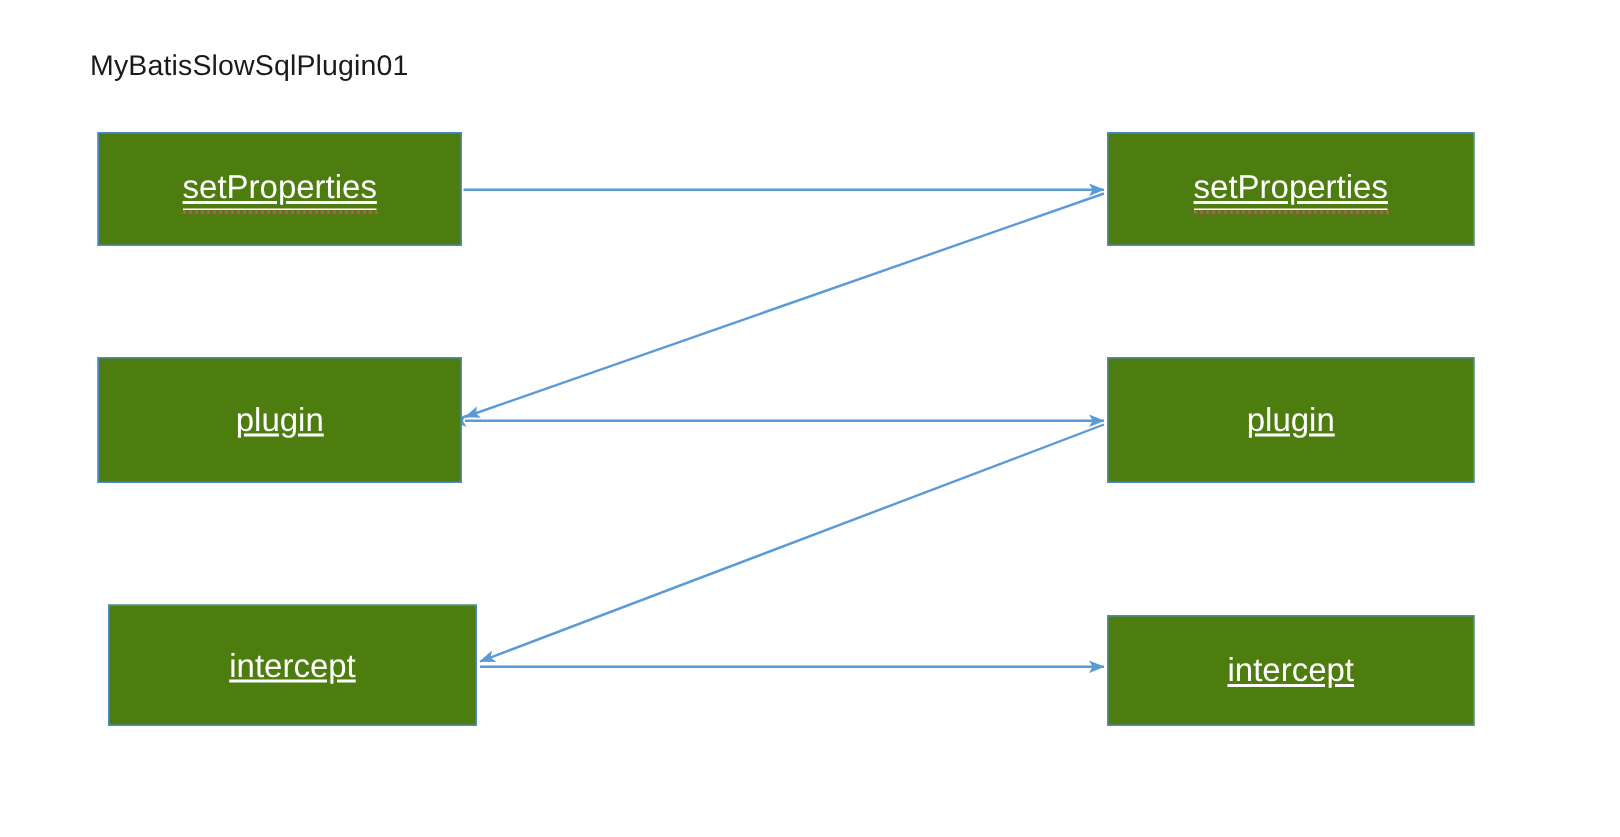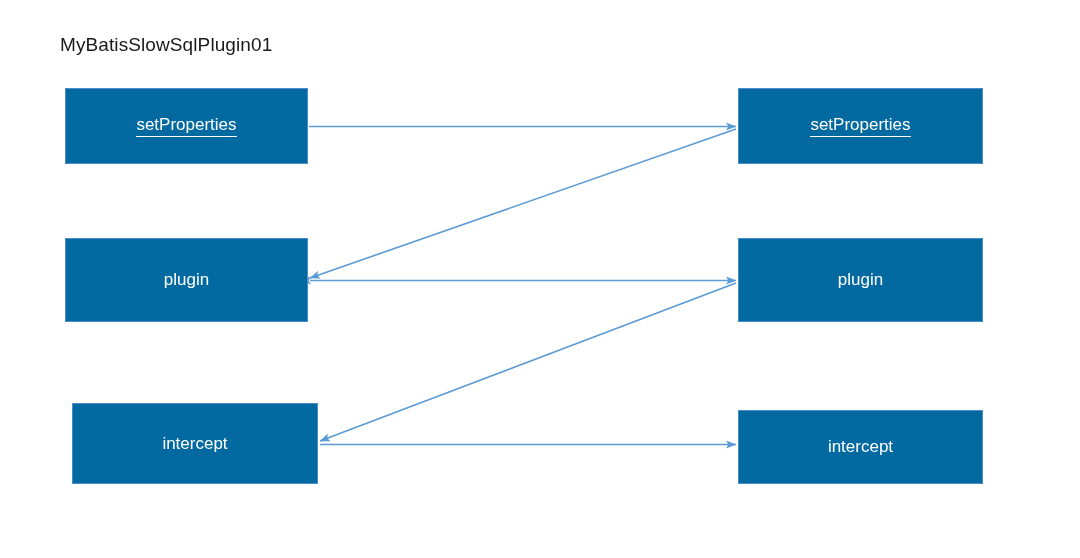--- a/index.html
+++ b/index.html
@@ -25,30 +25,31 @@
     color: #1a1a1a;
     font-weight: 400;
     white-space: nowrap;
     letter-spacing: 0.1px;
   }
   #title-left  { left: 60px;  top: 34px; }
   #title-right { left: 722px; top: 34px; }
 
   .node {
     position: absolute;
-    background: #0369a1;
+    background: #4d7c0f;
     border: 1px solid #4A8CC7;
     box-sizing: border-box;
     display: flex;
     align-items: center;
     justify-content: center;
     color: #ffffff;
-    font-size: 17px;
+    font-size: 22px;
     font-weight: 400;
     z-index: 3;
+    text-decoration: underline;
   }
   .node .label { position: relative; display: inline-block; }
   .node.spell .label {
     border-bottom: 1px solid #ffffff;
     padding-bottom: 1px;
   }
   .node.spell .label::after {
     content: "";
     position: absolute;
     left: -1px;

